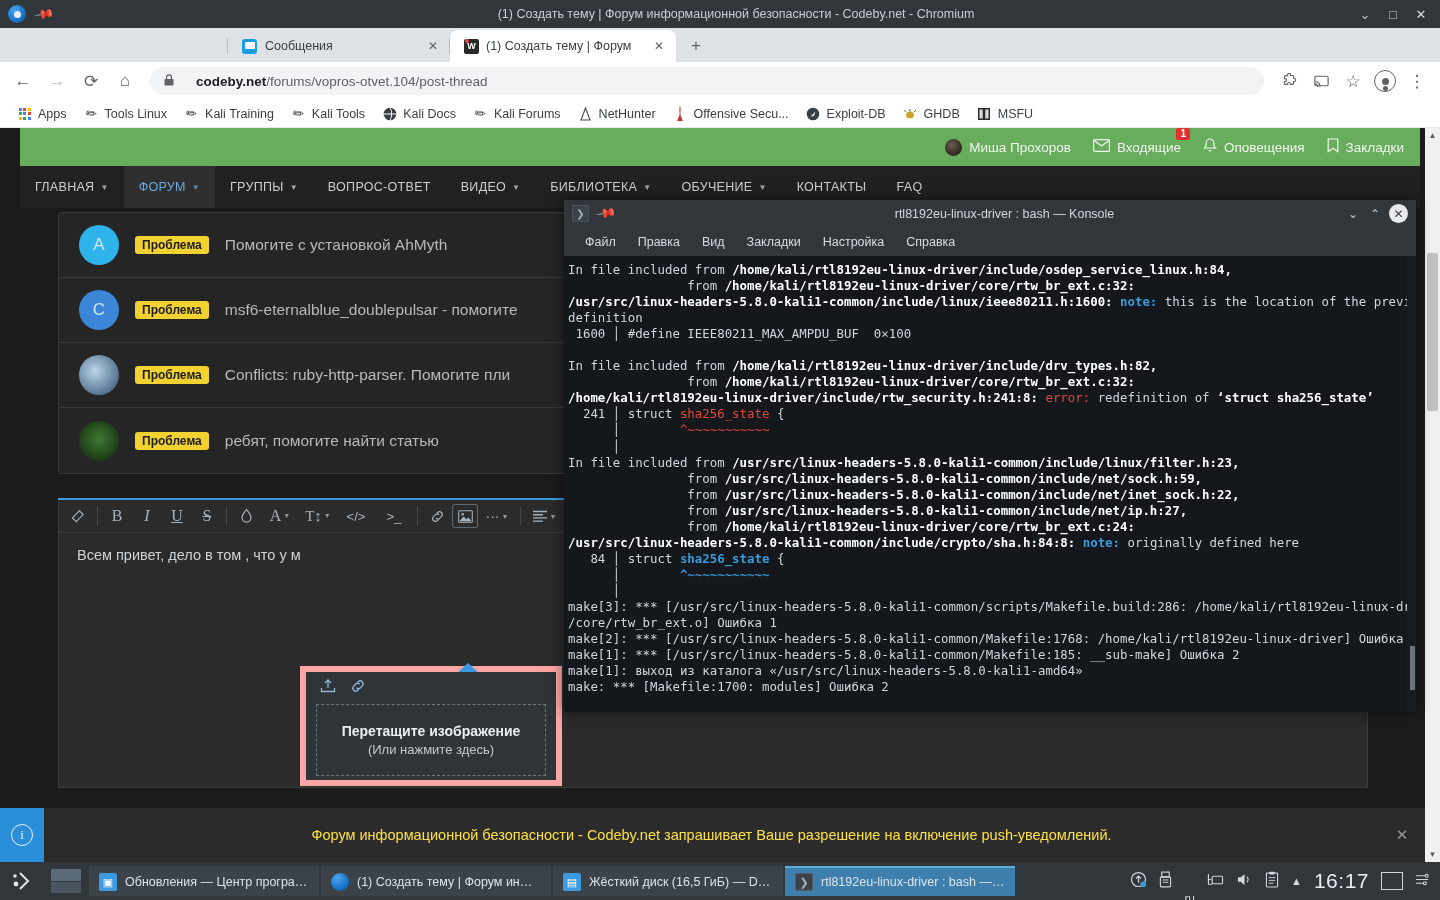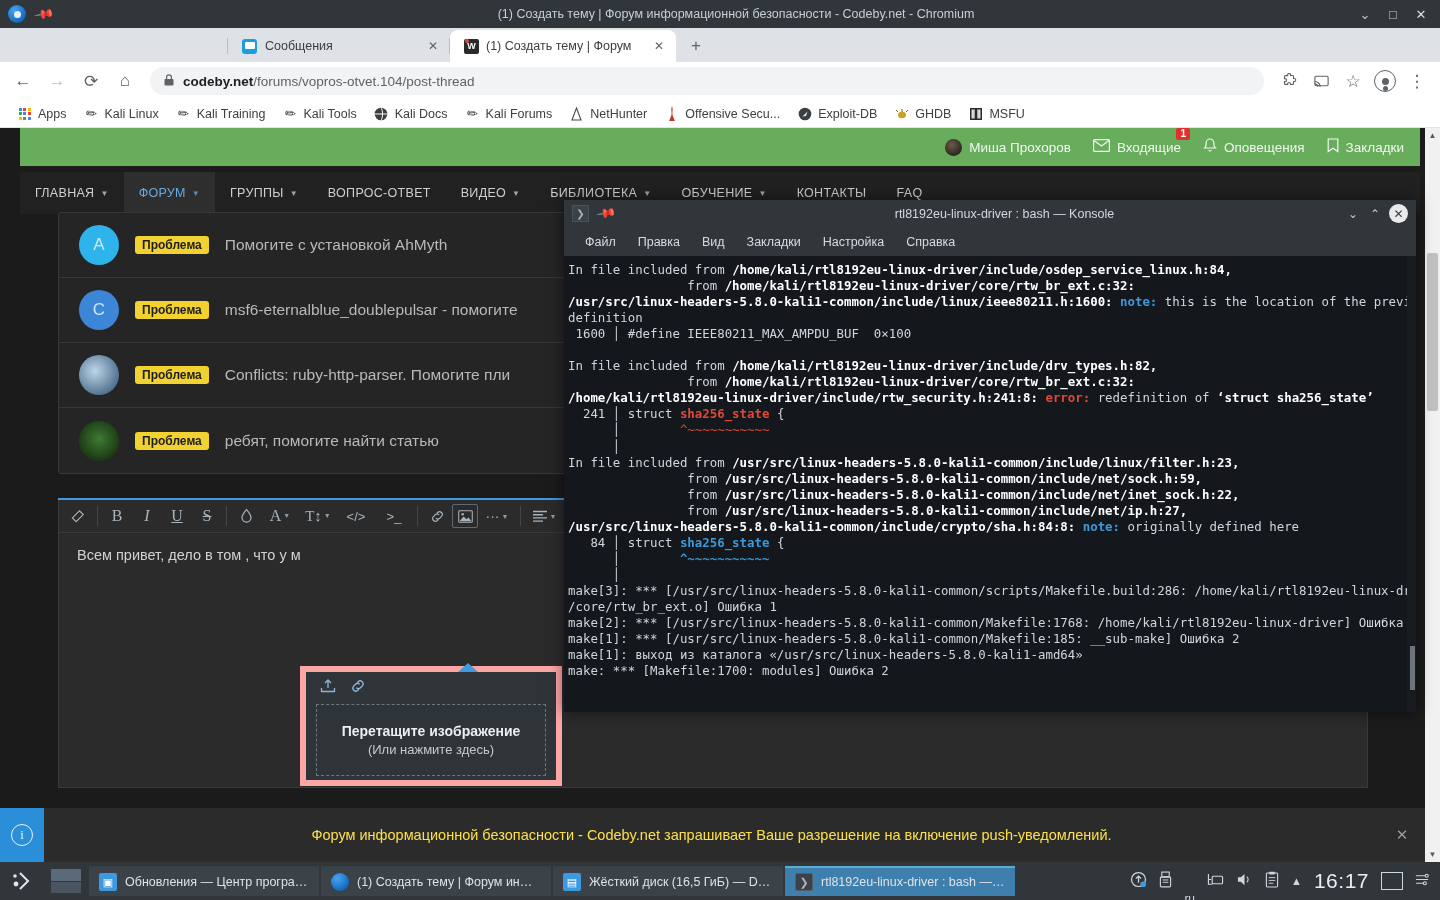--- a/index.html
+++ b/index.html
@@ -53,21 +53,21 @@
     display:flex;align-items:center;justify-content:center;color:#fff;font-size:9px;font-weight:bold;}
   .fav-codeby:before{content:"";position:absolute;left:1px;top:0px;width:4px;height:4px;background:#e2483a;border-radius:50%;}
 
   
   .omnirow { position:absolute; left:0; top:62px; width:1440px; height:38px;
     background:#fff; display:flex; align-items:center; padding:0 8px; gap:4px; }
   .nav-ico { width:30px;height:30px;display:flex;align-items:center;justify-content:center;
     color:#5f6368; font-size:17px; border-radius:50%;}
   .nav-ico.dim { color:#bdc1c6; }
   .urlbar { flex:1; height:28px; background:#f1f3f4; border-radius:14px;
-    display:flex; align-items:center; padding:0 14px; gap:9px; margin:0 6px; }
+    display:flex; align-items:center; padding:0 14px; gap:22px; margin:0 6px; }
   .lock-ico{ font-size:11px; color:#5f6368;}
   .urltext { font-size:13.5px; color:#5f6368; white-space:nowrap;}
   .urltext b { color:#202124; font-weight:600; }
   .omni-right { display:flex; align-items:center; gap:2px;}
   .avatar-circle{ width:22px;height:22px;border-radius:50%;border:1.6px solid #5f6368;
     display:flex;align-items:center;justify-content:center;}
   .avatar-circle:after{content:"";width:7px;height:7px;border-radius:50%;background:#5f6368;
     box-shadow:0 7px 0 -1px #5f6368;}
 
   
@@ -97,21 +97,21 @@
     background:#67ad5b; display:flex; align-items:center; justify-content:flex-end;
     padding-right:16px; gap:22px; }
   .gb-item { display:flex; align-items:center; gap:7px; color:#f2f7f1; font-size:13.5px;
     position:relative; white-space:nowrap;}
   .gb-avatar{ width:17px;height:17px;border-radius:50%;
     background: radial-gradient(circle at 40% 35%, #6b5b4a 0%, #2e2620 70%, #151210 100%);}
   .gb-badge{ position:absolute; top:-11px; right:-9px; background:#e03030; color:#fff;
     font-size:10px; line-height:12px; padding:0 4px; border-radius:2px; font-weight:bold;}
 
   
-  .navbar { position:absolute; left:20px; top:44px; width:1400px; height:42px;
+  .navbar { position:absolute; left:20px; top:38px; width:1400px; height:42px;
     background:#212121; display:flex; align-items:stretch; }
   .nav-item { display:flex; align-items:center; gap:6px; padding:0 15px;
     font-size:12.5px; color:#cfcfcf; letter-spacing:.3px; text-transform:uppercase; white-space:nowrap;}
   .nav-item.active { background:#2e2e2e; color:#6aa9e0; }
   .caret { font-size:8px; opacity:.75; }
 
   
   .thread-list { position:absolute; left:58px; top:84px; width:1068px; background:#252525;
     border:1px solid #383838; border-radius:3px; }
   .thread-row { display:flex; align-items:center; gap:16px; height:65px; padding:0 20px;
@@ -185,21 +185,21 @@
   .k-menubar { height:29px; background:#31363b; display:flex; align-items:center;
     padding-left:10px; gap:0px;}
   .k-menu { padding:3px 11px; font-size:12.5px; color:#d6dce1; }
   .k-term { height:456px; background:#14181d; padding:6px 0 0 2px; position:relative; overflow:hidden;
     font-family:"DejaVu Sans Mono","Liberation Mono", monospace; font-size:12.4px; line-height:16.05px;}
   .k-line { white-space:pre; color:#cfd6dc; padding-left:2px; }
   .k-term-sb { position:absolute; right:0; top:0; width:9px; height:456px; background:#181c21;}
   .k-term-sb .t{ position:absolute; right:1px; top:390px; width:5px; height:44px; background:#6b737b;}
   .bold { font-weight:bold; color:#ffffff; }
   .cblue { color:#3b9ad9; font-weight:bold; }
-  .cred { color:#e0483a; font-weight:bold; }
+  .cred { color:#e0483a; font-weight:normal; }
   .credu { color:#e0483a; }
 
   
   .taskbar { position:absolute; left:0; top:862px; width:1440px; height:38px;
     background:#31363b; display:flex; align-items:center; }
   .tb-kali { width:44px;height:38px; display:flex;align-items:center;justify-content:center;
     color:#d9dee3; font-size:17px;}
   .tb-pager { width:44px;height:38px; display:flex; align-items:center; justify-content:center;}
   .pager-box { width:30px;height:24px; display:grid; grid-template-rows:1fr 1fr; gap:1px;}
   .pager-box i{display:block;background:#4a5560;}
@@ -310,21 +310,21 @@
             <i></i>
             <i></i>
             <i></i>
             <i></i>
           </span>
         </span>
       <span>Apps</span>
     </div>
     <div class="bm">
       <span class="bm-ico dragon">✎</span>
-      <span>Kali Linux</span>
+      <span>Tools Linux</span>
     </div>
     <div class="bm">
       <span class="bm-ico dragon">✎</span>
       <span>Kali Training</span>
     </div>
     <div class="bm">
       <span class="bm-ico dragon">✎</span>
       <span>Kali Tools</span>
     </div>
     <div class="bm">
@@ -606,20 +606,21 @@
         <div class="k-line"><span>In file included from </span><span class="bold">/home/kali/rtl8192eu-linux-driver/include/drv_types.h:82,</span></div>
         <div class="k-line"><span>                from </span><span class="bold">/home/kali/rtl8192eu-linux-driver/core/rtw_br_ext.c:32:</span></div>
         <div class="k-line"><span class="bold">/home/kali/rtl8192eu-linux-driver/include/rtw_security.h:241:8: </span><span class="cred">error:</span><span> redefinition of </span><span class="bold">‘struct sha256_state’</span></div>
         <div class="k-line"><span>  241 │ struct </span><span class="cred">sha256_state</span><span> {</span></div>
         <div class="k-line"><span>      │        </span><span class="credu">^~~~~~~~~~~~</span></div>
         <div class="k-line"><span>      │</span></div>
         <div class="k-line"><span>In file included from </span><span class="bold">/usr/src/linux-headers-5.8.0-kali1-common/include/linux/filter.h:23,</span></div>
         <div class="k-line"><span>                from </span><span class="bold">/usr/src/linux-headers-5.8.0-kali1-common/include/net/sock.h:59,</span></div>
         <div class="k-line"><span>                from </span><span class="bold">/usr/src/linux-headers-5.8.0-kali1-common/include/net/inet_sock.h:22,</span></div>
         <div class="k-line"><span>                from </span><span class="bold">/usr/src/linux-headers-5.8.0-kali1-common/include/net/ip.h:27,</span></div>
+        <div class="k-line"><span>                from </span><span class="bold">/home/kali/rtl8192eu-linux-driver/core/rtw_br_ext.c:24:</span></div>
         <div class="k-line"><span class="bold">/usr/src/linux-headers-5.8.0-kali1-common/include/crypto/sha.h:84:8: </span><span class="cblue">note:</span><span> originally defined here</span></div>
         <div class="k-line"><span>   84 │ struct </span><span class="cblue">sha256_state</span><span> {</span></div>
         <div class="k-line"><span>      │        </span><span class="cblue">^~~~~~~~~~~~</span></div>
         <div class="k-line"><span>      │</span></div>
         <div class="k-line"><span>make[3]: *** [/usr/src/linux-headers-5.8.0-kali1-common/scripts/Makefile.build:286: /home/kali/rtl8192eu-linux-driver</span></div>
         <div class="k-line"><span>/core/rtw_br_ext.o] Ошибка 1</span></div>
         <div class="k-line"><span>make[2]: *** [/usr/src/linux-headers-5.8.0-kali1-common/Makefile:1768: /home/kali/rtl8192eu-linux-driver] Ошибка 2</span></div>
         <div class="k-line"><span>make[1]: *** [/usr/src/linux-headers-5.8.0-kali1-common/Makefile:185: __sub-make] Ошибка 2</span></div>
         <div class="k-line"><span>make[1]: выход из каталога «/usr/src/linux-headers-5.8.0-kali1-amd64»</span></div>
         <div class="k-line"><span>make: *** [Makefile:1700: modules] Ошибка 2</span></div>

